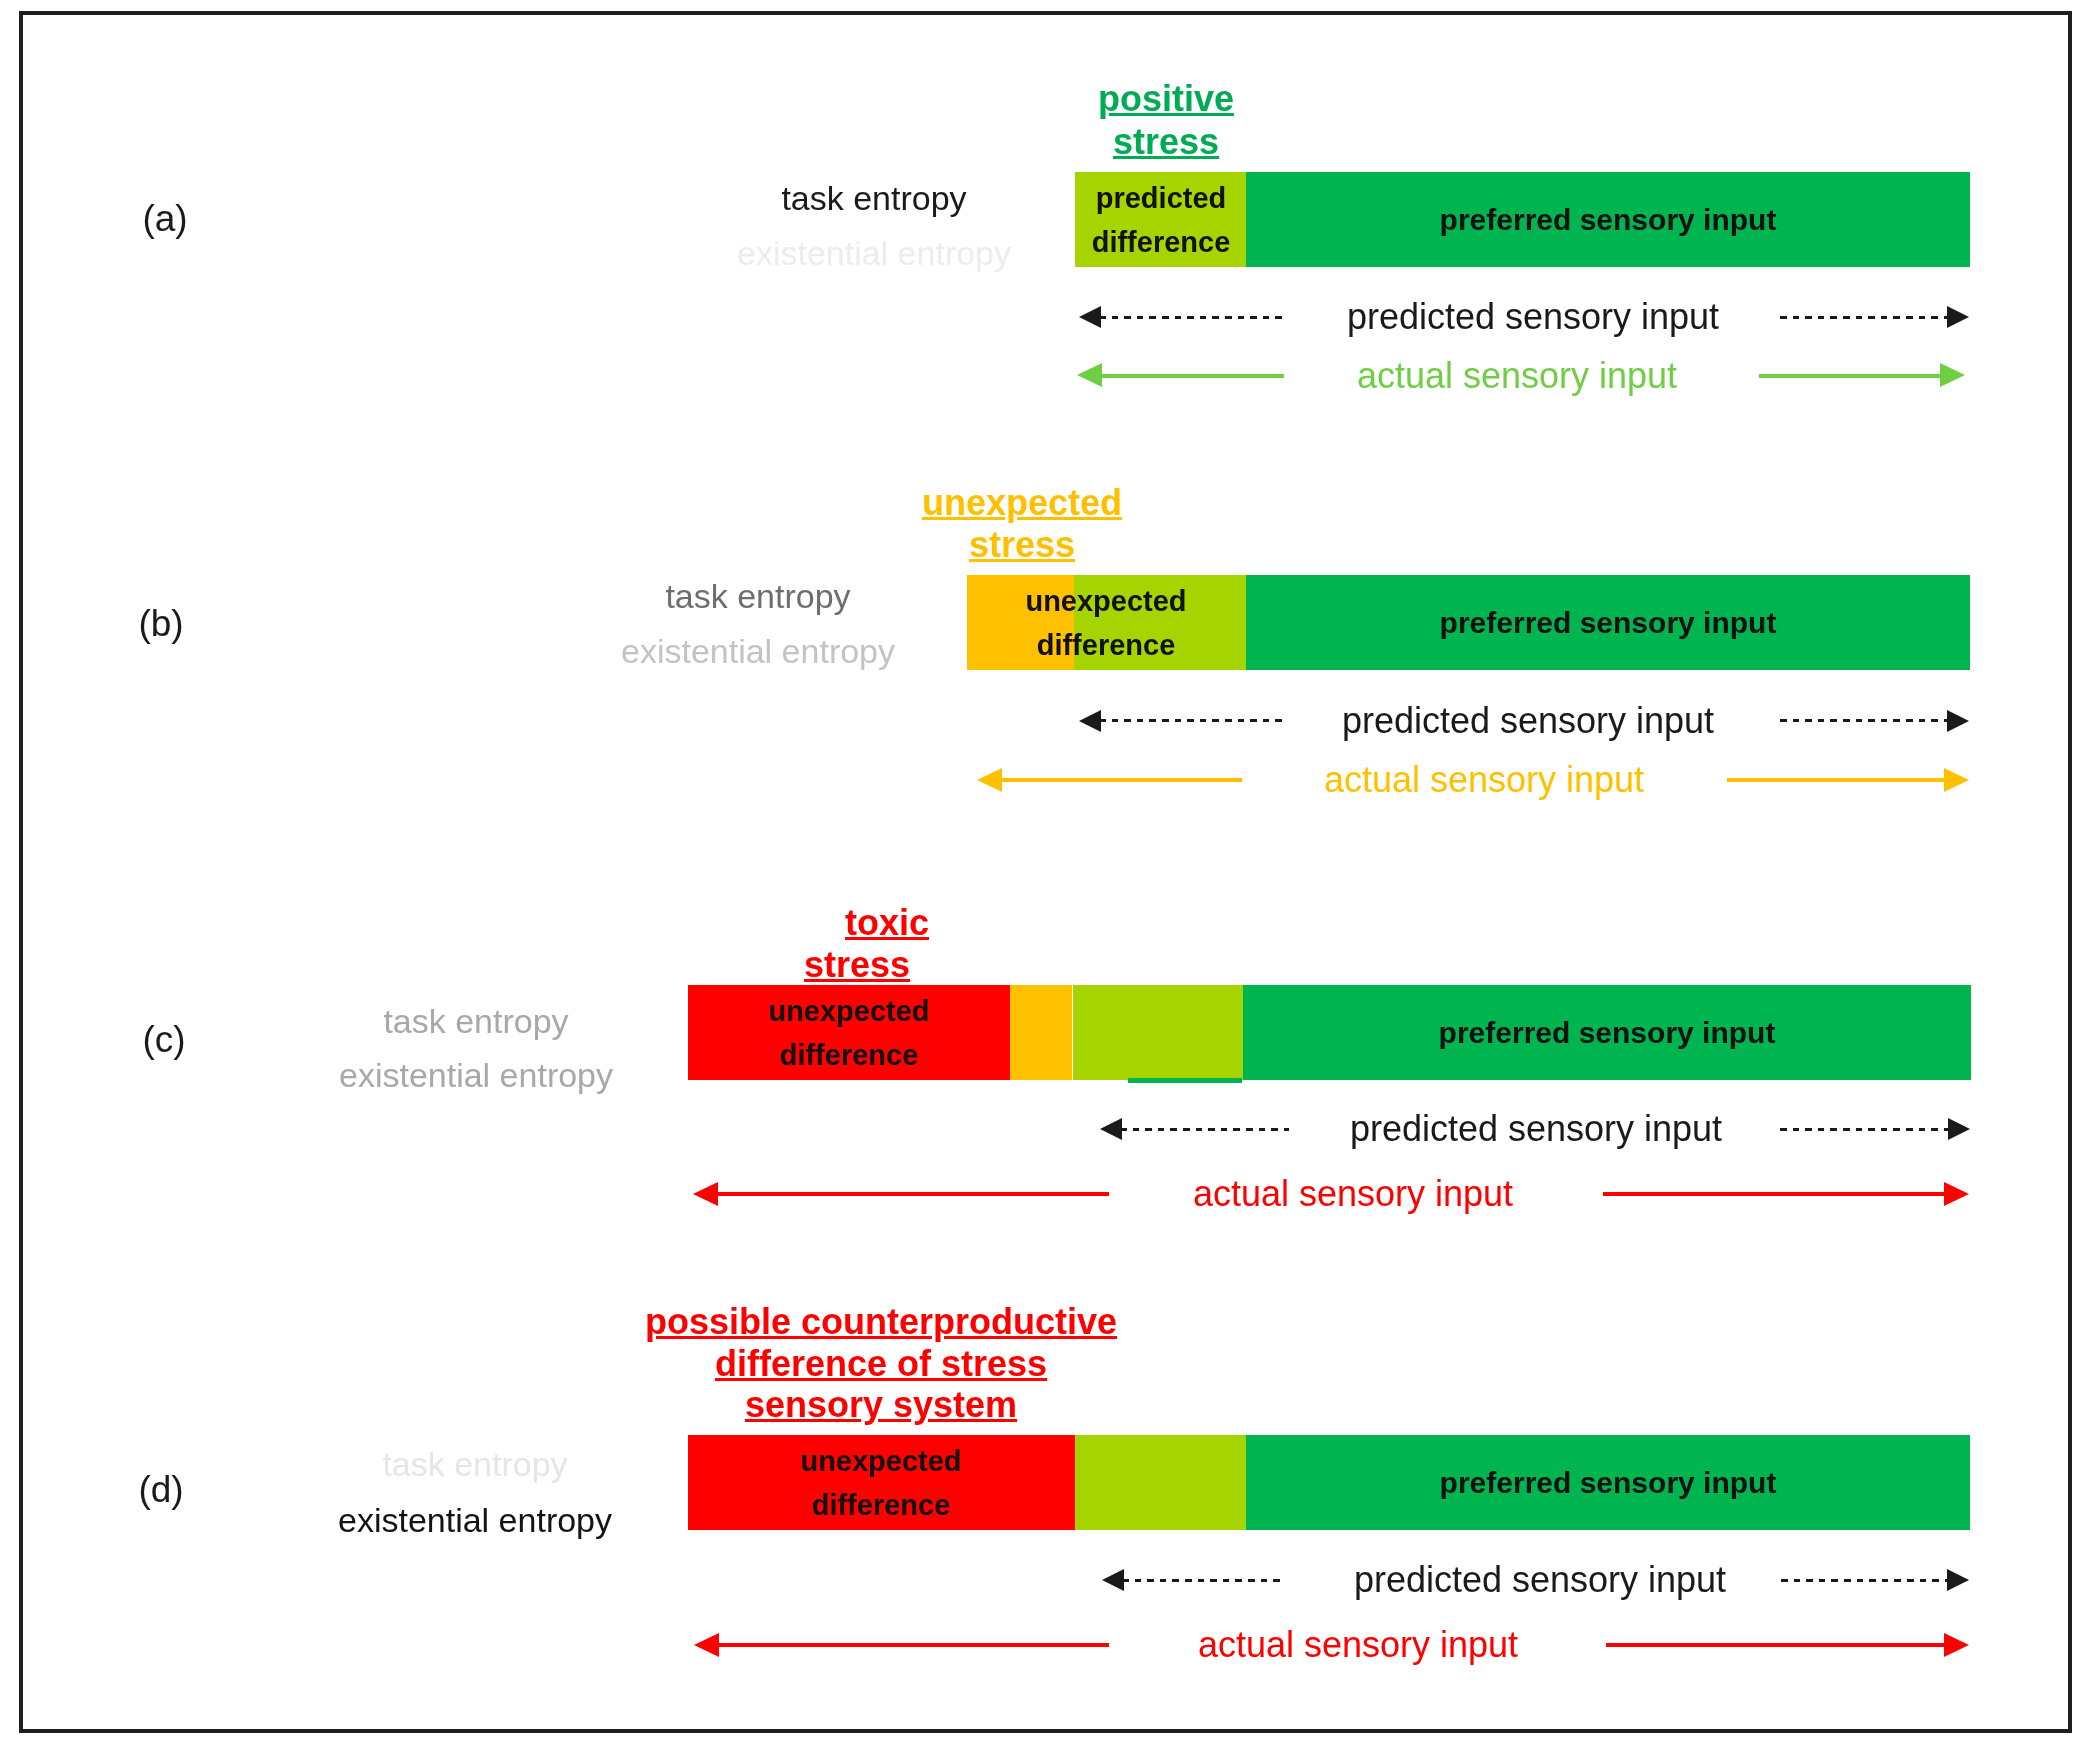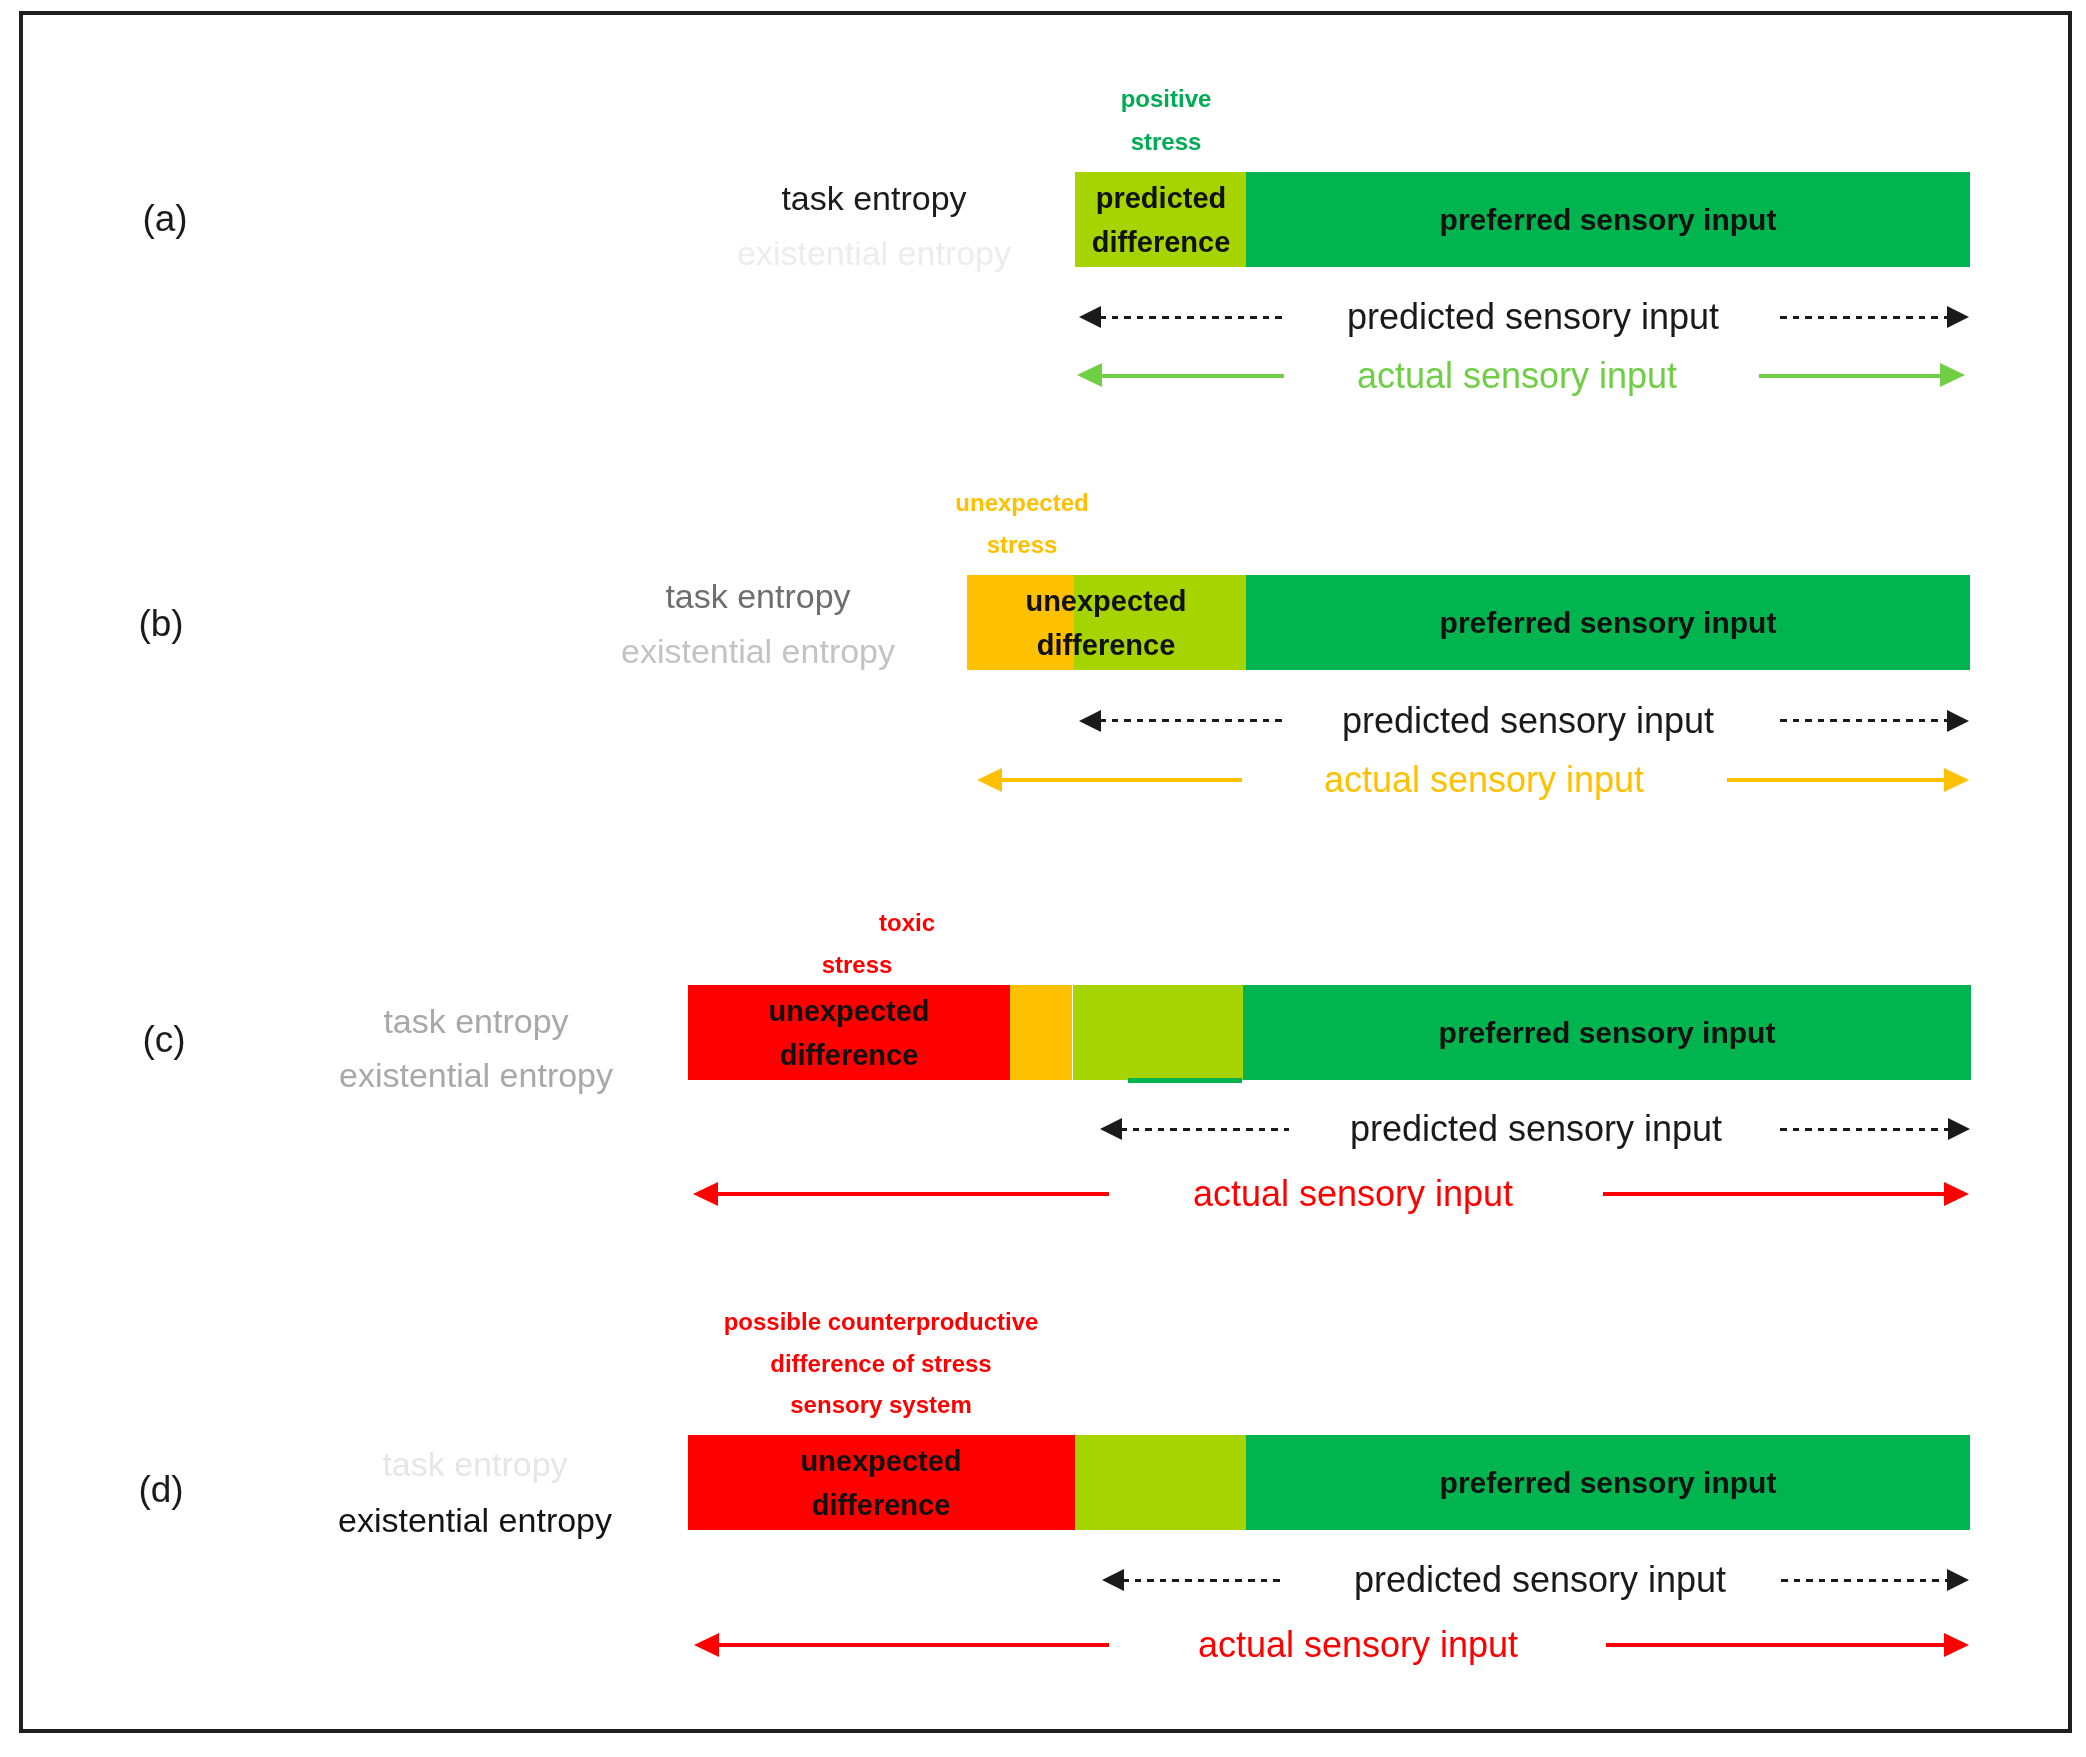--- a/index.html
+++ b/index.html
@@ -2,21 +2,21 @@
 <html style="font-size:10.6px"><head>
 <meta charset="utf-8">
 <style>
   html,body{margin:0;padding:0;background:#ffffff;}
   #fig{position:relative;width:2087px;height:1758px;background:#ffffff;overflow:hidden;
        font-family:"Liberation Sans", sans-serif;color:#1a1a1a;}
   #fig *{position:absolute;box-sizing:border-box;}
   .border-rect{border:4px solid #1f1f1f;background:transparent;}
   .letter{font-size:37px;font-weight:400;transform:translate(-50%,-50%);white-space:nowrap;}
   .entropy{font-size:34px;font-weight:400;transform:translate(-50%,-50%);white-space:nowrap;}
-  .stress{font-size:24px;font-weight:700;transform:translate(-50%,-50%);white-space:nowrap;}
+  .stress{font-size:36px;font-weight:700;transform:translate(-50%,-50%);white-space:nowrap;text-decoration:underline;}
   .seg{}
   .barlabel{font-size:29px;font-weight:700;transform:translate(-50%,-50%);
             text-align:center;line-height:44px;white-space:nowrap;color:#111;}
   .barlabel.single{font-size:30px;}
   .rowlabel{font-size:36px;font-weight:400;transform:translate(-50%,-50%);white-space:nowrap;}
   .aline{}
   .tri{width:0;height:0;}
 </style>
 </head>
 <body>
@@ -68,21 +68,21 @@
     <div class="tri" style="left: 1947px; top: 710px; width: 0px; height: 0px; border-top: 11.2px solid transparent; border-bottom: 11.2px solid transparent; border-left: 22.5px solid rgb(26, 26, 26);"></div>
     <div class="rowlabel" style="left: 1528px; top: 721px; color: rgb(26, 26, 26);">predicted sensory input</div>
     <div class="tri" style="left: 977px; top: 768px; width: 0px; height: 0px; border-top: 12.6px solid transparent; border-bottom: 12.6px solid transparent; border-right: 25px solid rgb(255, 192, 0);"></div>
     <div class="aline" style="left: 1000px; top: 778px; width: 242px; height: 4px; background: rgb(255, 192, 0);"></div>
     <div class="aline" style="left: 1727px; top: 778px; width: 220px; height: 4px; background: rgb(255, 192, 0);"></div>
     <div class="tri" style="left: 1944px; top: 768px; width: 0px; height: 0px; border-top: 12.6px solid transparent; border-bottom: 12.6px solid transparent; border-left: 25px solid rgb(255, 192, 0);"></div>
     <div class="rowlabel" style="left: 1484px; top: 780px; color: rgb(255, 192, 0);">actual sensory input</div>
     <div class="letter" style="left: 164px; top: 1040px;">(c)</div>
     <div class="entropy" style="left: 476px; top: 1021px; color: rgb(168, 168, 168);">task entropy</div>
     <div class="entropy" style="left: 476px; top: 1075px; color: rgb(168, 168, 168);">existential entropy</div>
-    <div class="stress" style="left: 907px; top: 923px; color: rgb(255, 0, 0);">toxic</div>
+    <div class="stress" style="left: 887px; top: 923px; color: rgb(255, 0, 0);">toxic</div>
     <div class="stress" style="left: 857px; top: 965px; color: rgb(255, 0, 0);">stress</div>
     <div class="seg" style="left: 688px; top: 985px; width: 323px; height: 95px; background: rgb(255, 0, 0);"></div>
     <div class="seg" style="left: 1010px; top: 985px; width: 62px; height: 95px; background: rgb(255, 192, 0);"></div>
     <div class="seg" style="left: 1073px; top: 985px; width: 170px; height: 95px; background: rgb(166, 212, 0);"></div>
     <div class="seg" style="left: 1243px; top: 985px; width: 728px; height: 95px; background: rgb(0, 180, 79);"></div>
     <div class="seg" style="left: 1128px; top: 1078px; width: 114px; height: 4.6px; background: rgb(0, 180, 79);"></div>
     <div class="barlabel" style="left: 849px; top: 1033px;">
       <div style="position: static;">unexpected</div>
       <div style="position: static;">difference</div>
     </div>

